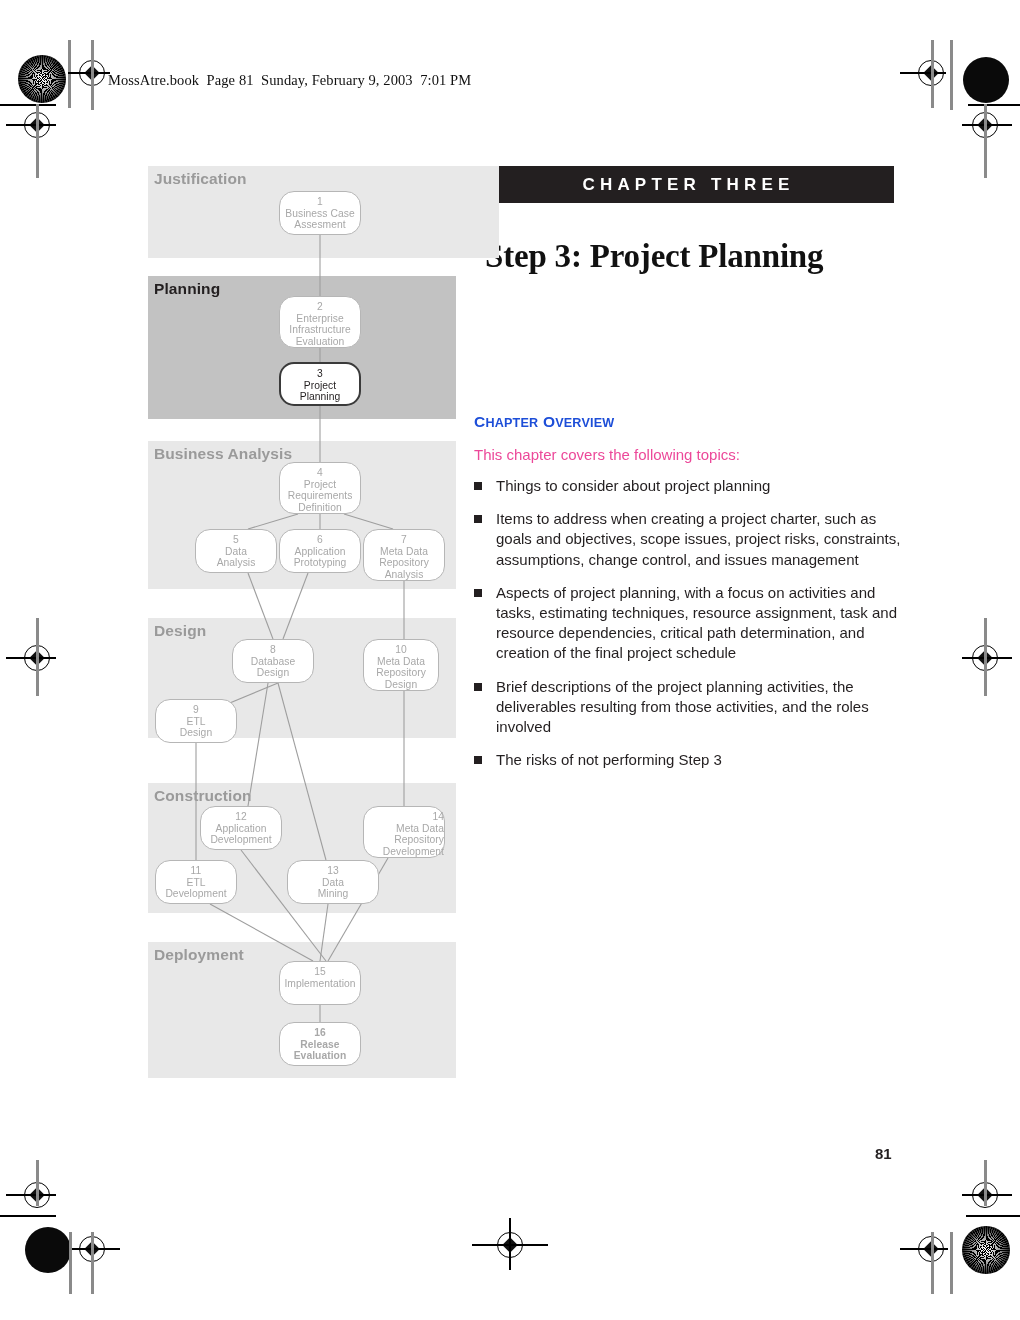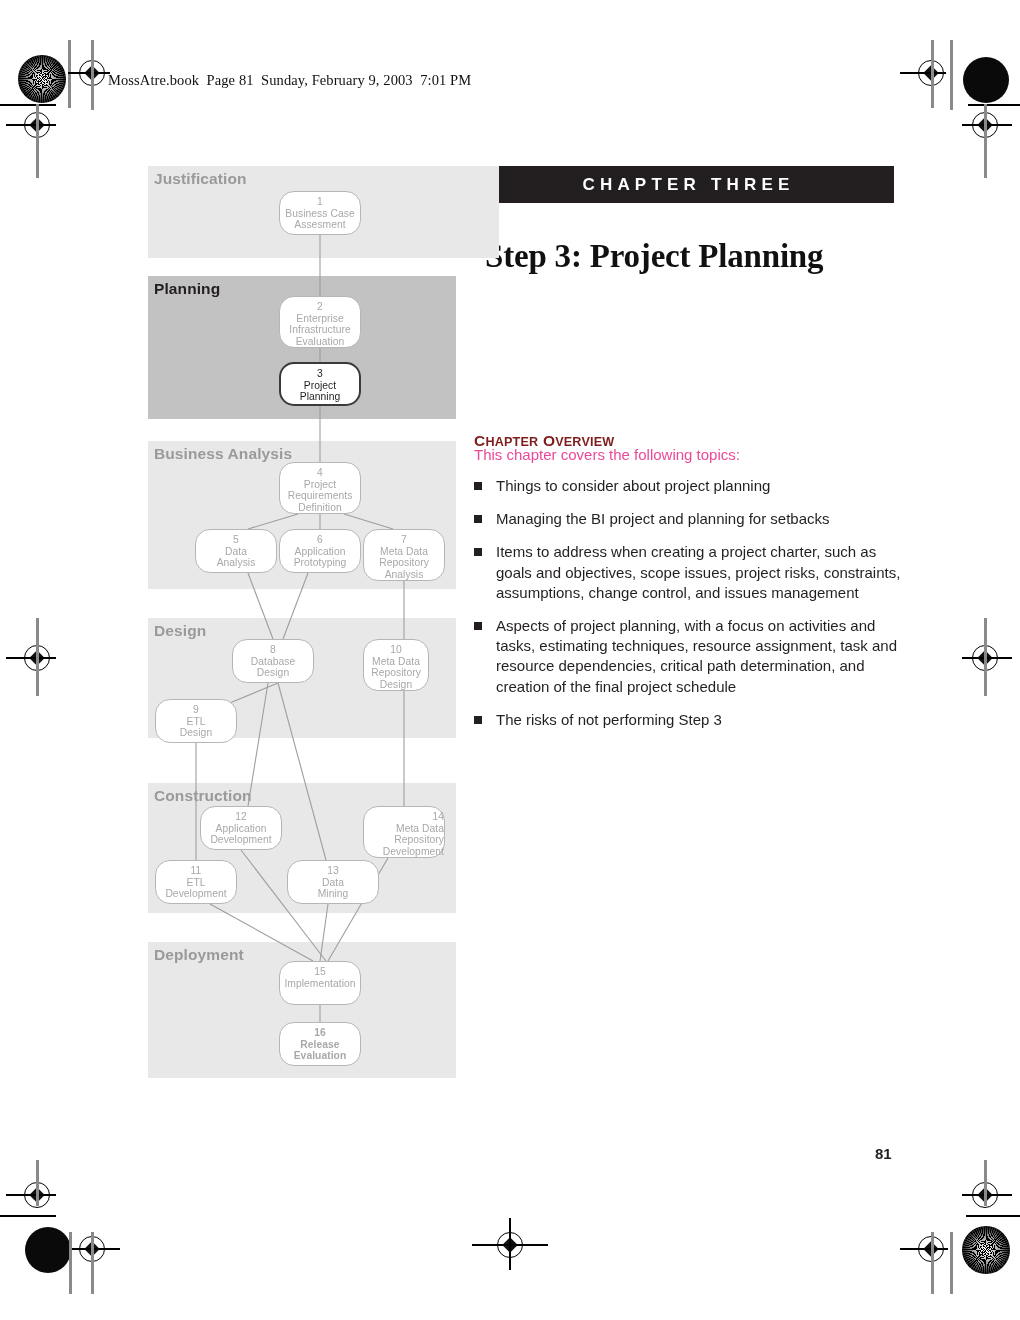--- a/index.html
+++ b/index.html
@@ -109,23 +109,22 @@
     color: #111;
     letter-spacing: -0.2px;
   }
 
   .overview-head {
     position: absolute;
     left: 474px;
     top: 413px;
     font-size: 15.5px;
     font-weight: bold;
-    color: #7f1d1d;
+    color: #1d4ed8;
     letter-spacing: 0.2px;
-    margin-top: 19px;
   }
   .overview-head .sc { font-size: 12.6px; }
 
   .overview-intro {
     position: absolute;
     left: 474px;
     top: 446px;
     font-size: 15px;
     color: #ec4899;
   }
@@ -281,23 +280,24 @@
 <h1 class="chapter-title">Step 3: Project Planning</h1>
 
 <div class="overview-head">
   <span>C</span><span class="sc">HAPTER</span>&nbsp;<span>O</span><span class="sc">VERVIEW</span>
 </div>
 
 <div class="overview-intro">This chapter covers the following topics:</div>
 
 <div class="bullets">
     <div class="bullet"><span class="sq"></span><span>Things to consider about project planning</span></div>
-    <div class="bullet"><span class="sq"></span><span>Managing the BI project and planning for setbacks</span></div>
+    <div class="bullet"><span class="sq"></span></div>
     <div class="bullet"><span class="sq"></span><span>Items to address when creating a project charter, such as goals and objectives, scope issues, project risks, constraints, assumptions, change control, and issues management</span></div>
     <div class="bullet"><span class="sq"></span><span>Aspects of project planning, with a focus on activities and tasks, estimating techniques, resource assignment, task and resource dependencies, critical path determination, and creation of the final project schedule</span></div>
+    <div class="bullet"><span class="sq"></span><span>Brief descriptions of the project planning activities, the deliverables resulting from those activities, and the roles involved</span></div>
     <div class="bullet"><span class="sq"></span><span>The risks of not performing Step 3</span></div>
   </div>
 
 <div class="page-number">81</div>
 
 <div class="diagram">
   <div>
       <div class="band" style="top: 0px; height: 92px; padding-left: 43px;">
         <div class="band-label">Justification</div>
       </div>
@@ -364,21 +364,21 @@
         <span class="lbl">Application<br>Prototyping</span>
       </div>
       <div class="node" style="left: 215px; top: 363px; width: 82px; height: 52px;">
         <span class="num">7</span>
         <span class="lbl">Meta Data<br>Repository<br>Analysis</span>
       </div>
       <div class="node" style="left: 84px; top: 473px; width: 82px; height: 44px;">
         <span class="num">8</span>
         <span class="lbl">Database<br>Design</span>
       </div>
-      <div class="node" style="left: 215px; top: 473px; width: 66px; height: 52px; border-radius: 15px;">
+      <div class="node" style="left: 215px; top: 473px; width: 76px; height: 52px; border-radius: 15px;">
         <span class="num">10</span>
         <span class="lbl">Meta Data<br>Repository<br>Design</span>
       </div>
       <div class="node" style="left: 7px; top: 533px; width: 82px; height: 44px;">
         <span class="num">9</span>
         <span class="lbl">ETL<br>Design</span>
       </div>
       <div class="node" style="left: 52px; top: 640px; width: 82px; height: 44px;">
         <span class="num">12</span>
         <span class="lbl">Application<br>Development</span>

